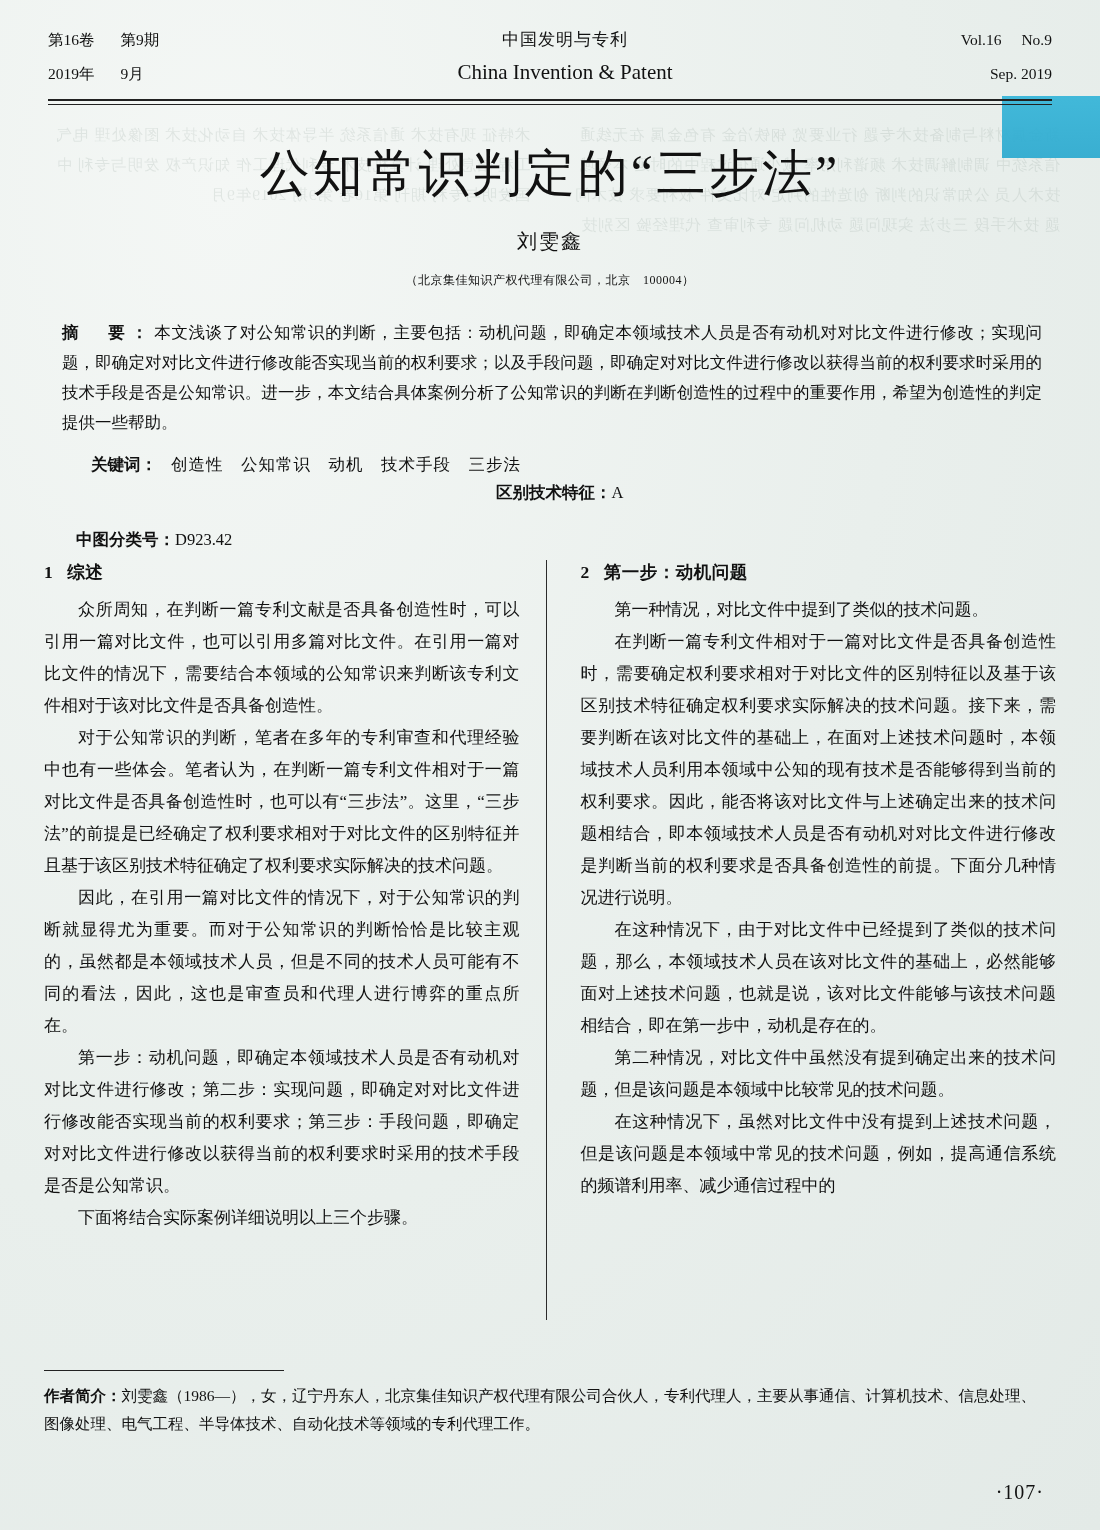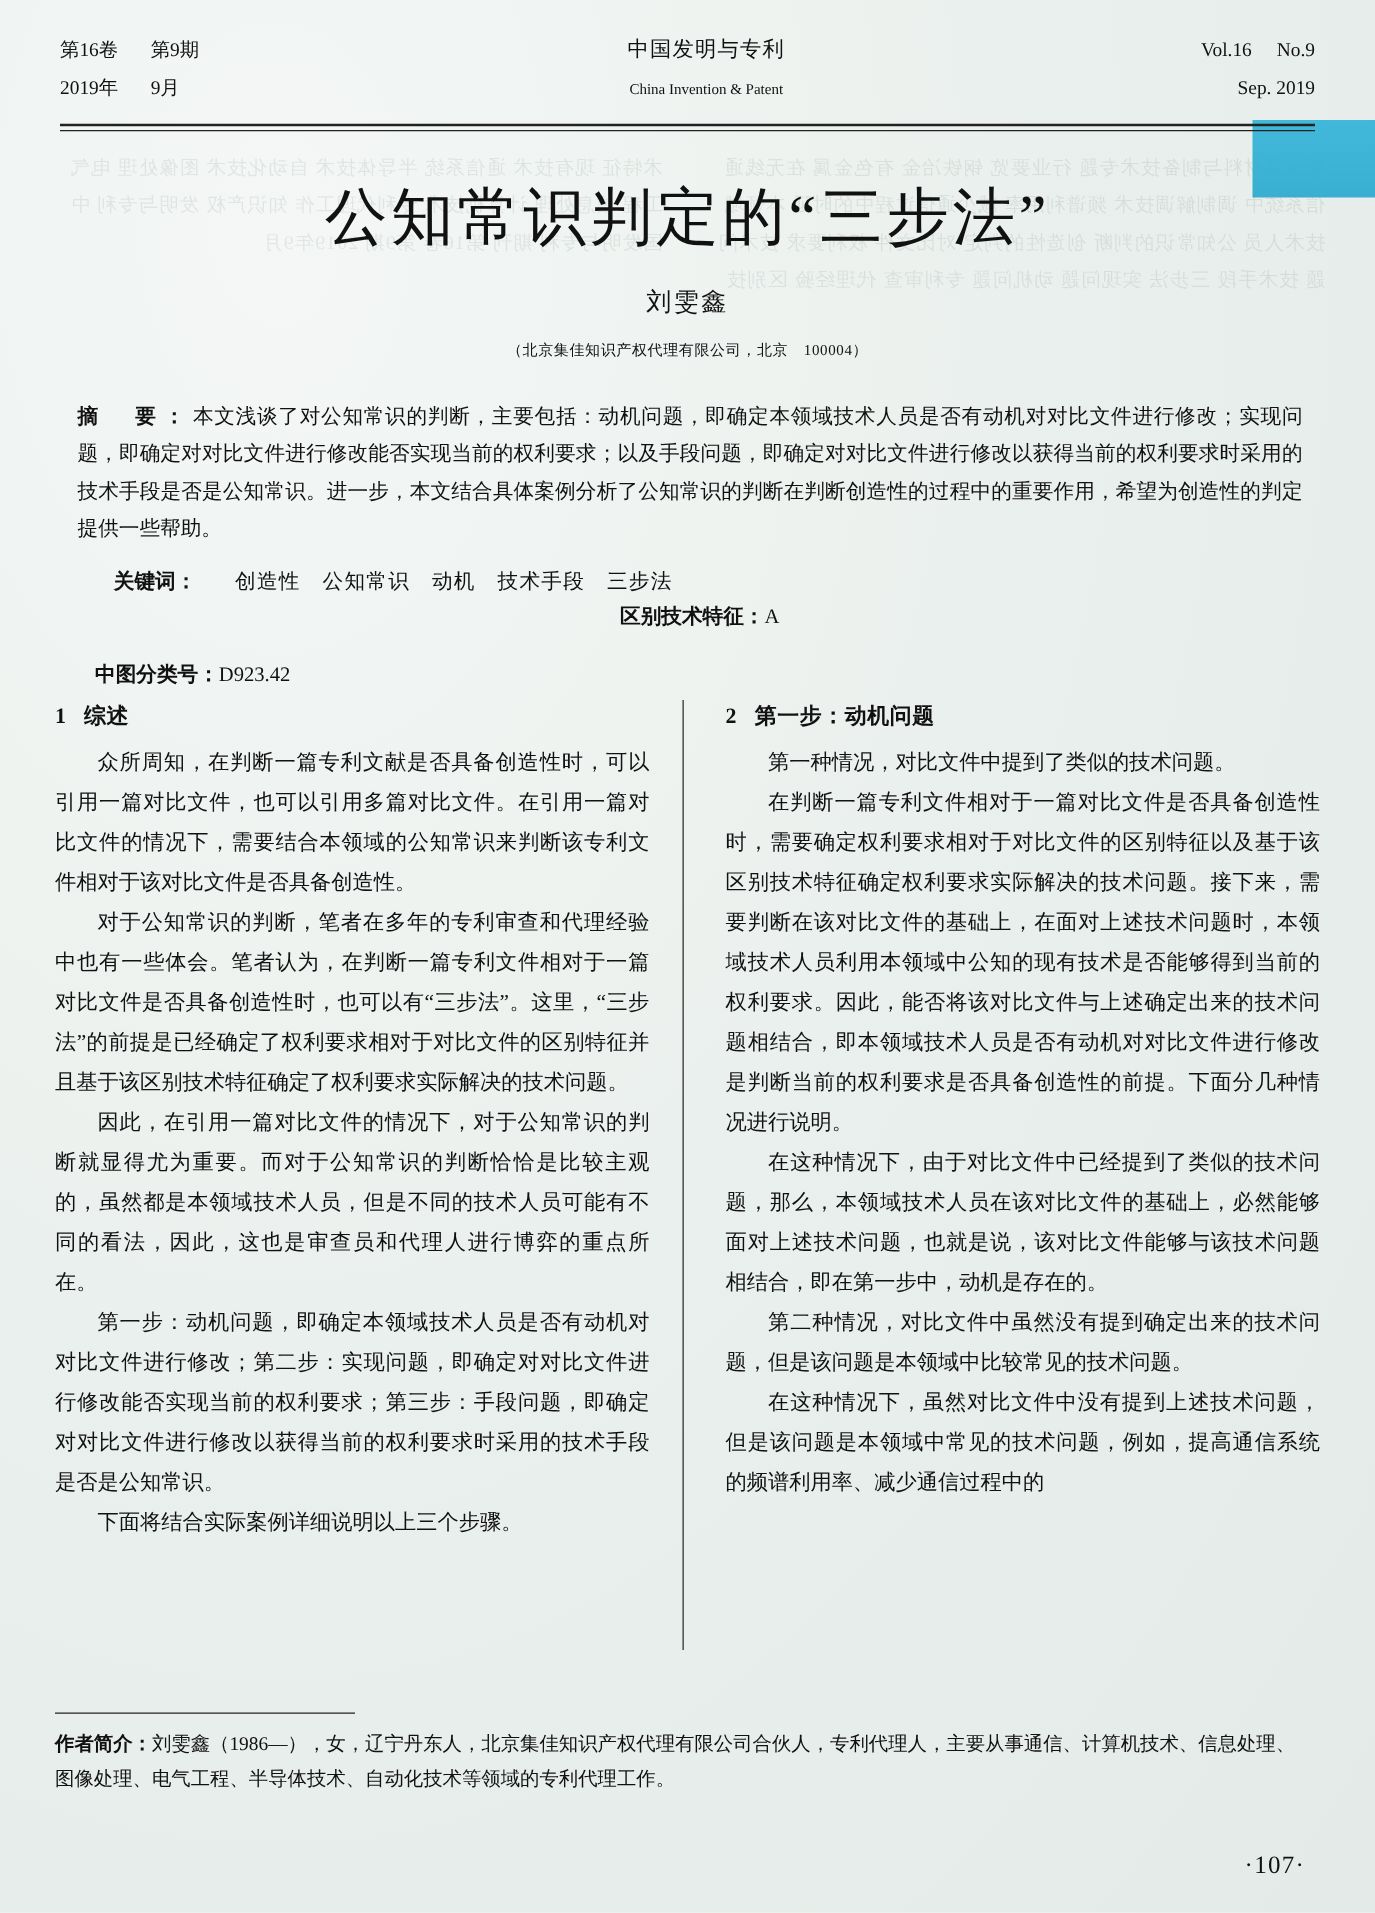--- a/index.html
+++ b/index.html
@@ -57,21 +57,21 @@
   .mh-row {
     display: flex;
     align-items: baseline;
     justify-content: space-between;
     height: 32px;
   }
   .mh-left { width: 260px; display: flex; gap: 26px; }
   .mh-center { flex: 1; text-align: center; }
   .mh-right { width: 230px; text-align: right; display: flex; justify-content: flex-end; gap: 20px;}
   .mh-center.cn { font-size: 17px; letter-spacing: 1px; }
-  .mh-center.en { font-family: "Liberation Serif", serif; font-size: 12px; }
+  .mh-center.en { font-family: "Liberation Serif", serif; font-size: 21px; }
   .rule {
     position: absolute;
     left: 48px; right: 48px; top: 99px;
     border-top: 2.5px solid #222;
     border-bottom: 1px solid #222;
     height: 3px;
   }
 
   
   .title {
@@ -108,21 +108,21 @@
     text-justify: inter-ideograph;
   }
   .abstract .lbl { font-weight: bold; letter-spacing: 6px; }
   .keywords {
     position: absolute;
     left: 76px; right: 58px; top: 450px;
     font-size: 16.5px;
     line-height: 30px;
   }
   .keywords .lbl { font-weight: bold; margin-left: 15px; }
-  .keywords .kw { margin-left: 31px; letter-spacing: 1px; }
+  .keywords .kw { margin-left: 14px; letter-spacing: 1px; }
   .clsline {
     position: absolute;
     left: 76px; right: 58px; top: 482px;
     font-size: 16.5px;
     display: flex;
   }
   .clsline .a { width: 420px; margin-top: 47px; }
   .clsline .b { }
   .clsline .lbl { font-weight: bold; }
 

